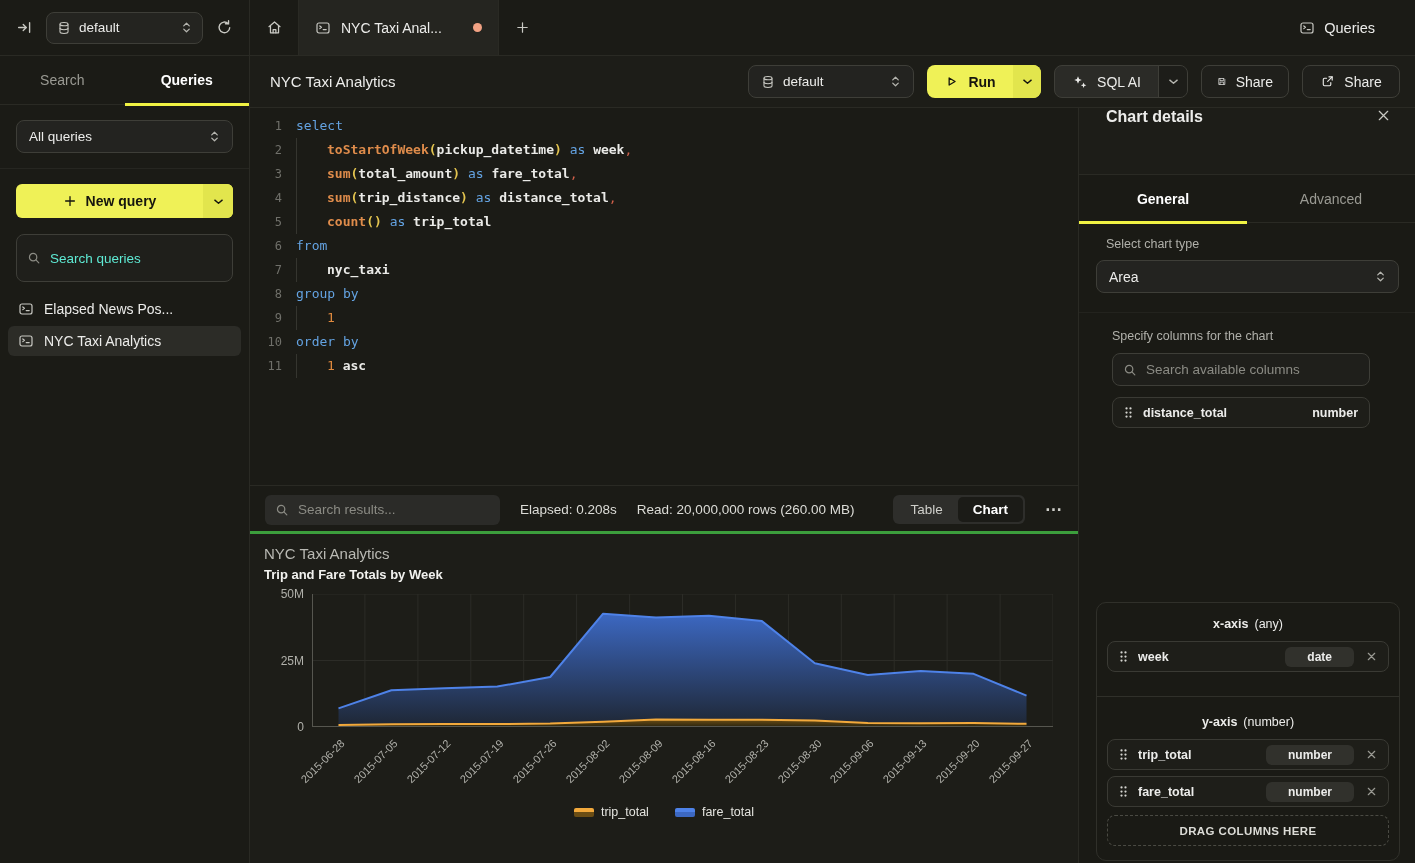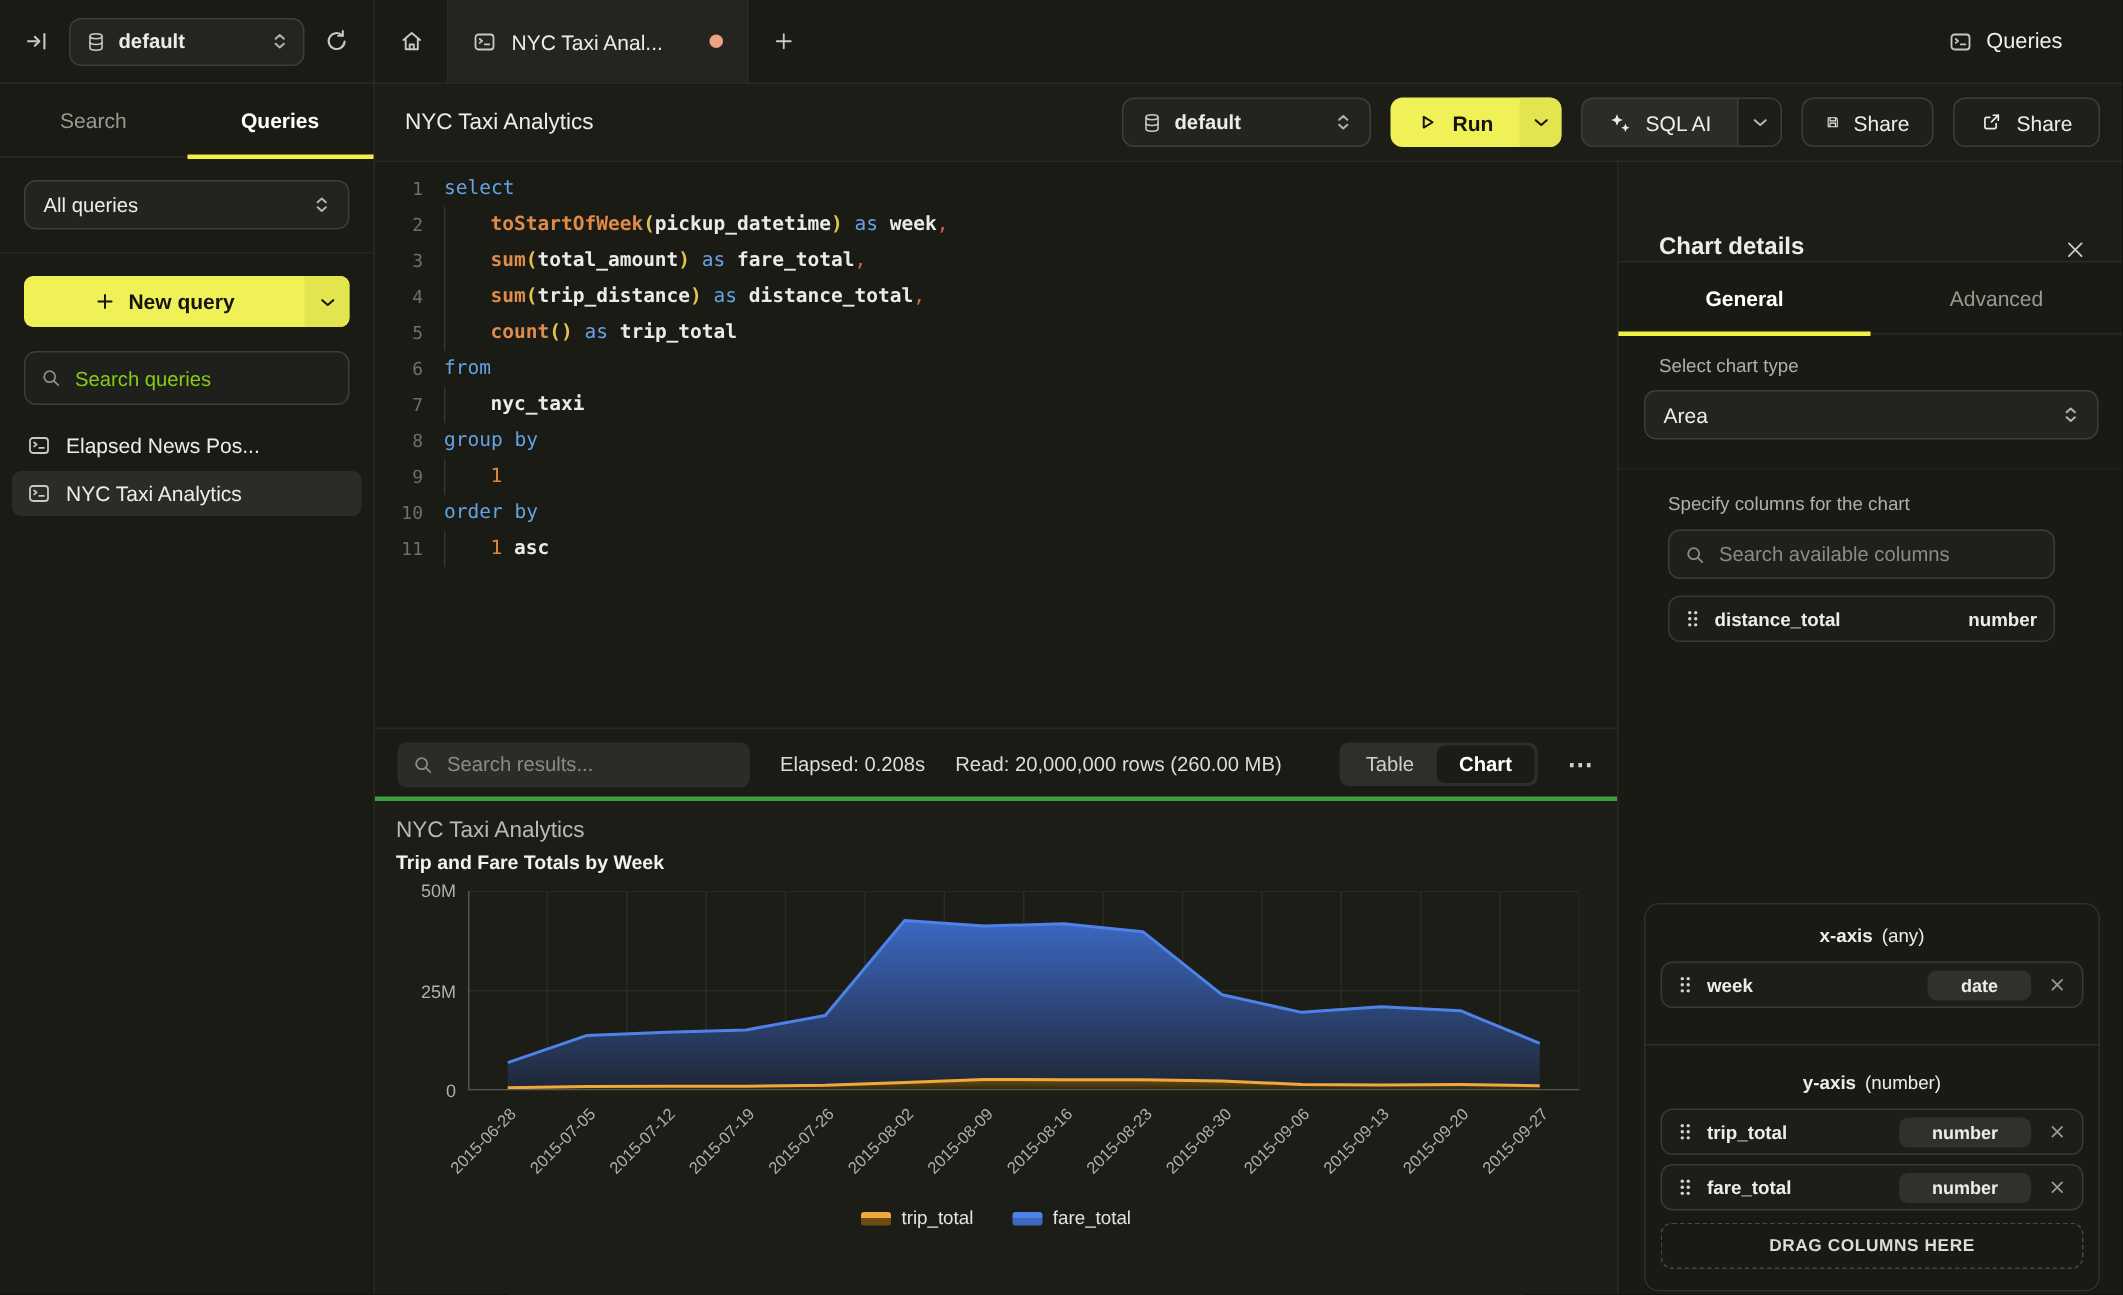--- a/index.html
+++ b/index.html
@@ -12,21 +12,21 @@
   svg{display:block}
   .icon-btn{display:inline-flex;align-items:center;justify-content:center;color:#c9c9c3;cursor:pointer}
 
   
   .topbar{position:absolute;left:0;top:0;width:1415px;height:56px;display:flex;align-items:stretch;
           border-bottom:1px solid var(--line);box-sizing:border-box;background:var(--bg)}
   .topbar-left{width:250px;box-sizing:border-box;display:flex;align-items:center;gap:13px;
                padding:0 16px;border-right:1px solid var(--line);flex:none}
   .db-select{flex:1;height:32px;border:1px solid var(--line2);background:#242420;border-radius:8px;
              display:flex;align-items:center;gap:8px;padding:0 10px;box-sizing:border-box;cursor:pointer}
-  .sel-text{font-weight:700;font-size:13.5px}
+  .sel-text{font-weight:400;font-size:13.5px}
   .sel-caret{margin-left:auto;color:#b5b5af;display:flex}
   .home-btn{width:48px;flex:none;display:flex;align-items:center;justify-content:center;
             border-right:1px solid var(--line);color:#c9c9c3;cursor:pointer}
   .tab{width:200px;flex:none;display:flex;align-items:center;gap:10px;padding:0 16px;box-sizing:border-box;
        background:#252520;border-right:1px solid var(--line);cursor:pointer}
   .tab-label{white-space:nowrap;overflow:hidden;font-size:14px}
   .tab-dot{width:9px;height:9px;border-radius:50%;background:#f2a284;margin-left:auto;flex:none}
   .newtab-btn{width:46px;display:flex;align-items:center;justify-content:center;color:#c9c9c3;cursor:pointer}
   .topbar-spacer{flex:1}
   .queries-btn{display:flex;align-items:center;gap:9px;margin-right:40px;cursor:pointer;font-size:14.5px}
@@ -40,22 +40,22 @@
   .side-tab.active{color:#fff;font-weight:700}
   .side-tab.active::after{content:"";position:absolute;left:0;right:0;bottom:-2px;height:3px;background:#f0f243}
   .side-content{padding:15px 16px 0}
   .select{height:33px;border:1px solid var(--line2);background:#232320;border-radius:8px;
           display:flex;align-items:center;gap:8px;padding:0 12px;box-sizing:border-box;cursor:pointer}
   .side-divider{height:1px;background:#262621;margin:15px -16px}
   .new-query{height:34px;background:var(--yellow);border-radius:6px;display:flex;color:#15150e;
              font-weight:600;overflow:hidden;margin-bottom:16px;cursor:pointer}
   .nq-main{flex:1;display:flex;align-items:center;justify-content:center;gap:9px}
   .nq-caret{width:30px;display:flex;align-items:center;justify-content:center;background:var(--yellow2);color:#15150e}
-  .search-box{height:36px;border:1px solid var(--line2);background:#1f1f1b;border-radius:8px;
-              display:flex;align-items:center;gap:9px;padding:0 10px;color:#84cc16;box-sizing:border-box;cursor:text}
+  .search-box{height:48px;border:1px solid var(--line2);background:#1f1f1b;border-radius:8px;
+              display:flex;align-items:center;gap:9px;padding:0 10px;color:#5eead4;box-sizing:border-box;cursor:text}
   .search-box .ph{font-size:13.5px}
   .query-list{margin:12px -8px 0}
   .query-item{height:30px;display:flex;align-items:center;gap:10px;padding:0 10px;margin:2px 0;
               border-radius:6px;color:var(--txt);cursor:pointer;font-size:14px}
   .query-item.selected{background:#2c2c27}
   .qi-icon{display:flex;color:#c9c9c3}
 
   
   .main-header{position:absolute;left:250px;top:56px;width:1165px;height:52px;background:var(--panel);
                border-bottom:1px solid var(--line);display:flex;align-items:center;box-sizing:border-box;
@@ -114,21 +114,21 @@
   .x-tick{position:absolute;top:0;width:0;height:0}
   .x-tick span{position:absolute;right:0;top:0;transform:rotate(-45deg);transform-origin:top right;
                font-size:11px;color:var(--muted2);white-space:nowrap}
   .legend{position:absolute;left:0;right:0;top:271px;display:flex;justify-content:center;gap:26px;align-items:center}
   .legend-item{display:flex;align-items:center;gap:7px;font-size:12.5px;color:#e4e4df;cursor:pointer}
   .legend-swatch{width:20px;height:9px;border-radius:2px}
 
   
   .details{position:absolute;left:1078px;top:108px;width:337px;height:755px;background:var(--panel2);
            border-left:1px solid var(--line);box-sizing:border-box}
-  .details-header{height:66px;display:flex;align-items:flex-end;justify-content:space-between;
+  .details-header{height:66px;display:flex;align-items:flex-start;justify-content:space-between;
                   padding:0 24px 0 27px;border-bottom:1px solid var(--line);background:var(--panel)}
   .details-title{font-size:16px;font-weight:700}
   .details-tabs{height:47px;display:flex;border-bottom:1px solid var(--line)}
   .d-tab{flex:1;display:flex;align-items:center;justify-content:center;color:var(--muted);position:relative;
          cursor:pointer;font-size:14px}
   .d-tab.active{color:#fff;font-weight:600}
   .d-tab.active::after{content:"";position:absolute;left:0;right:0;bottom:-2px;height:3px;background:#f0f243}
   .ct-label{position:absolute;left:27px;top:129px;font-size:12.5px;color:var(--muted2)}
   .ct-select{position:absolute;left:17px;top:152px;width:303px}
   .ct-select .sel-text{font-weight:400;font-size:14px}

